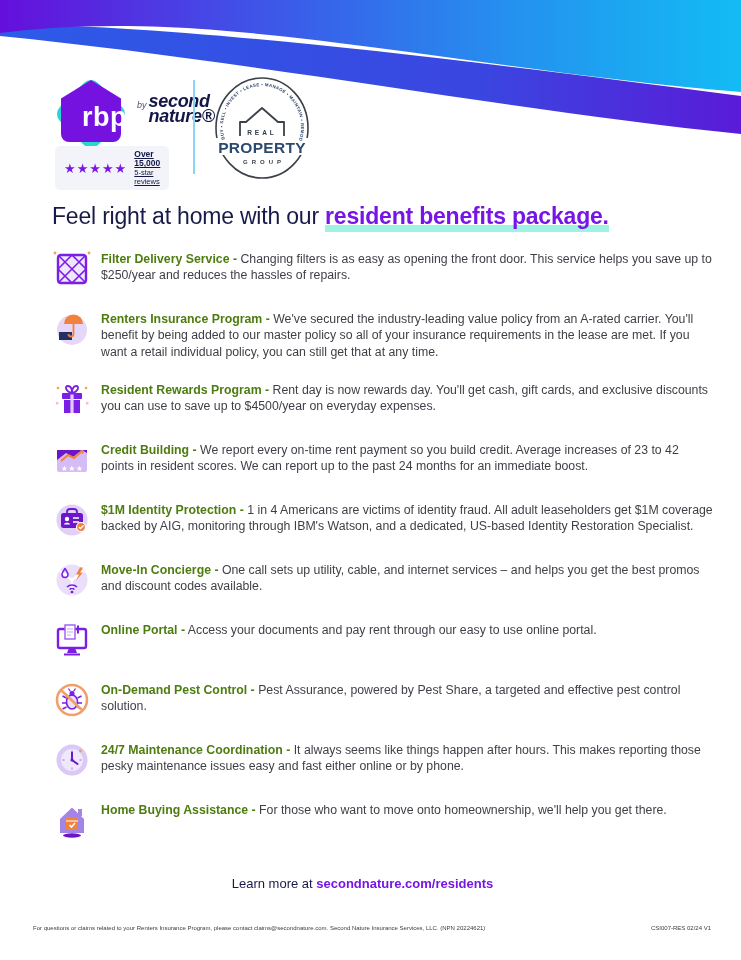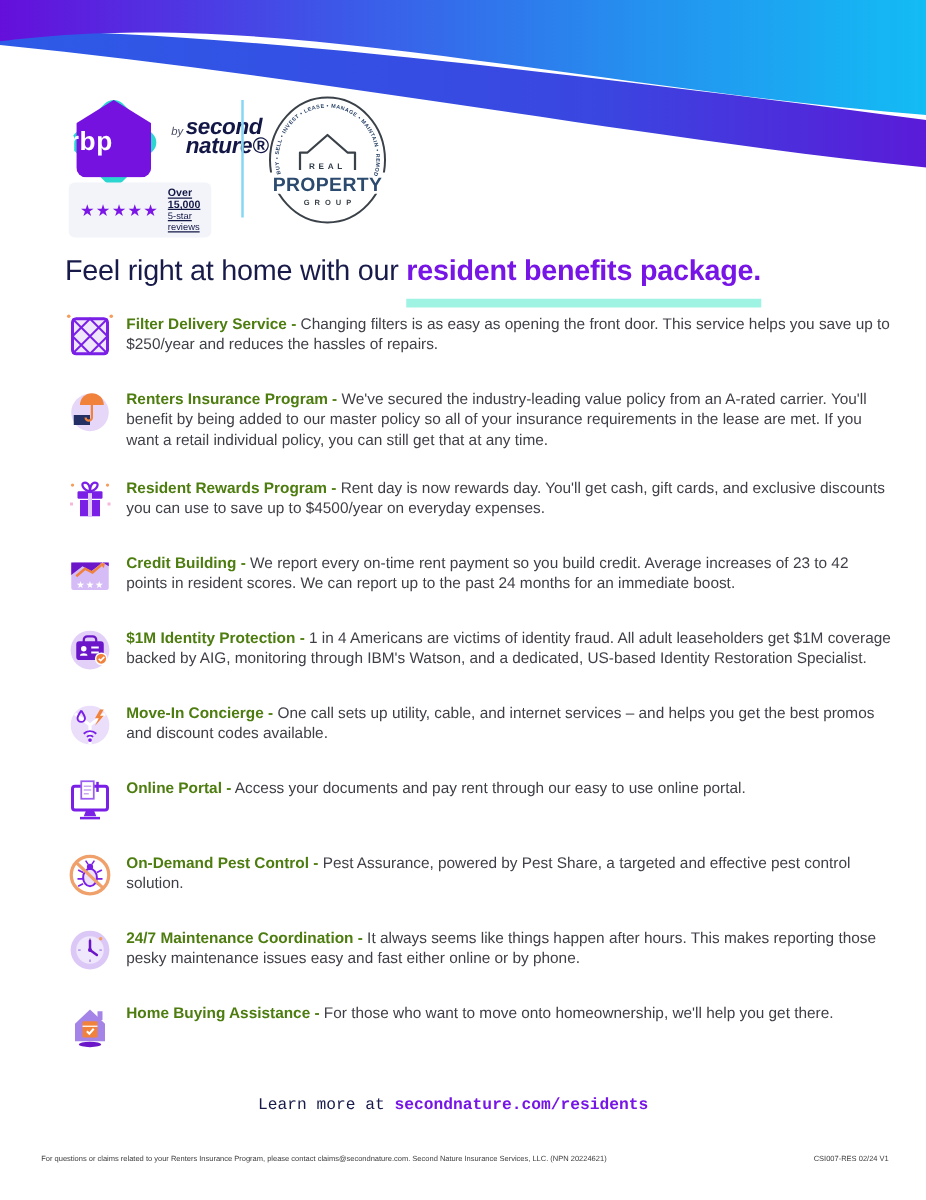--- a/index.html
+++ b/index.html
@@ -7,51 +7,51 @@
         font-family:"Liberation Sans",sans-serif;color:#17181f;margin:0 auto;}
   
   .wave{position:absolute;top:0;left:0;}
   
   .brand-row{position:absolute;top:72px;left:55px;height:110px;}
   .rbp-mark{position:absolute;top:6px;left:0;width:72px;height:72px;}
   .rbp-diamond{position:absolute;top:9px;left:9px;width:54px;height:54px;background:#2cd6d0;
                border-radius:10px;transform:rotate(45deg);}
   .rbp-house{position:absolute;top:2px;left:6px;width:60px;height:62px;background:#7612e0;
              clip-path:polygon(50% 0,100% 30%,100% 100%,0 100%,0 30%);border-radius:8px;}
-  .rbp-text{position:absolute;top:24px;left:0;width:72px;text-align:left;color:#fff;
-            font-weight:bold;font-size:21px;letter-spacing:.5px;}
+  .rbp-text{position:absolute;top:24px;left:0;width:72px;text-align:right;color:#fff;
+            font-weight:bold;font-size:27px;letter-spacing:.5px;}
   .byline{position:absolute;top:22px;left:82px;white-space:nowrap;font-style:italic;}
   .byline .by{font-size:9px;color:#4a4f66;vertical-align:14px;margin-right:2px;}
   .sn{display:inline-block;font-weight:bold;color:#131746;font-size:18px;line-height:15px;
       letter-spacing:-.3px;}
   .sn div:last-child{text-align:right;}
   .reviews-badge{position:absolute;top:74px;left:0;display:flex;align-items:center;gap:7px;
                  background:#f2f4fa;border-radius:5px;padding:4px 9px;}
   .stars{color:#7b16e6;font-size:13px;letter-spacing:1px;line-height:13px;}
   .reviews-text{font-size:7.5px;color:#131746;line-height:9px;text-decoration:underline;}
   .reviews-text .l1{font-weight:bold;font-size:8.5px;}
   .v-divider{position:absolute;top:8px;left:138px;width:2px;height:94px;background:#86d7f3;}
   .rpg-badge{position:absolute;top:0;left:155px;}
   
   .heading{position:absolute;top:203px;left:52px;width:660px;font-size:23px;
            letter-spacing:-.2px;white-space:nowrap;}
   .heading .h-prefix{color:#181b4a;}
   .heading .h-highlight{color:#7714e6;font-weight:bold;
       background:linear-gradient(#9ff3e3,#9ff3e3) no-repeat left bottom/100% 7px;
-      padding-bottom:17px;}
+      padding-bottom:3px;}
   
   .benefits{position:absolute;top:249px;left:52px;width:662px;display:flex;
             flex-direction:column;gap:20px;}
   .b-item{display:flex;gap:9px;}
   .b-icon{flex:0 0 40px;width:40px;height:40px;}
   .b-text{flex:1;font-size:12.3px;line-height:1.33;color:#3f3f47;padding-top:2px;}
   .b-title{font-weight:bold;color:#4d7c0f;}
   
   .learn-more{position:absolute;top:876px;left:0;width:725px;text-align:center;
-              font-size:13px;color:#181b4a;font-family:Liberation Mono, monospace;}
+              font-size:13px;color:#181b4a;}
   .learn-more .lm-link{color:#7714e6;font-weight:bold;}
   .fine-print{position:absolute;top:925px;left:33px;right:30px;display:flex;
               justify-content:space-between;align-items:flex-start;font-size:6px;color:#3c3c3c;}
   .fine-print .fp-right{margin-left:20px;white-space:nowrap;}
 </style>
 </head>
 <body>
 
 <div class="page">
 

